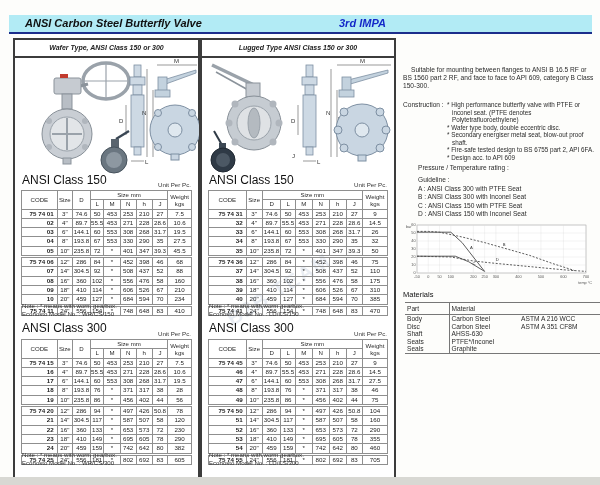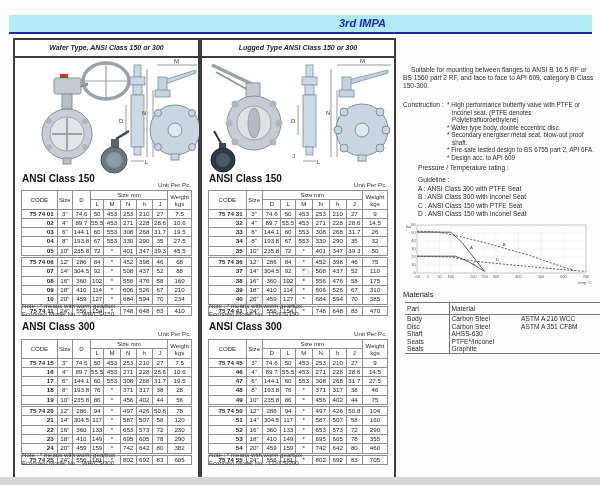--- a/index.html
+++ b/index.html
@@ -9,21 +9,21 @@
   #hdr{position:absolute;left:9px;top:15px;width:583px;height:17px;background:#b2ebf5;
        border-bottom:2px solid #1c2e8c;}
   #hdr .ttl{position:absolute;left:16px;top:2px;font-size:11px;font-weight:bold;font-style:italic;color:#111;}
   #hdr .ed{position:absolute;left:330px;top:2px;font-size:11px;font-weight:bold;font-style:italic;color:#1428c8;}
   
   .panel{position:absolute;top:38px;height:441px;background:#fff;border:2px solid #3c3c3c;box-sizing:border-box;}
   #pL{left:13px;width:187px;}
   #pR{left:200px;width:196px;}
   .ptitle{height:16px;line-height:16px;text-align:center;font-size:7px;font-weight:bold;font-style:italic;
           border-bottom:2px solid #3c3c3c;color:#222;}
-  .clsHead{position:absolute;left:7px;font-size:10px;font-weight:bold;color:#111;}
+  .clsHead{position:absolute;left:7px;font-size:12px;font-weight:normal;color:#111;}
   .unit{position:absolute;right:7px;font-size:6.2px;color:#333;}
   .tblWrap{position:absolute;left:6px;right:6px;}
   table.spec{border-collapse:collapse;width:100%;font-size:6.2px;color:#1d1d1d;border:1px solid #5c5c5c;table-layout:fixed;}
   .spec th,.spec td{border:0.5px solid #8f8f8f;padding:0;text-align:center;height:8.3px;line-height:8.3px;
                     font-weight:normal;overflow:hidden;white-space:nowrap;}
   .spec thead th{font-size:6.1px;color:#2a2a2a;}
   .spec td.code{font-weight:bold;text-align:right;padding-right:3px;}
   .spec tr.blk td{border-top:3px double #8f8f8f;}
   .spec th.wt{line-height:7px;}
   .note{position:absolute;left:7px;font-size:6.1px;line-height:7.5px;color:#2c2c2c;}
@@ -50,20 +50,21 @@
   #botStrip{position:absolute;left:0;top:477px;width:600px;height:8px;background:#d8d8d3;}
   svg text{font-family:"Liberation Sans",sans-serif;}
   .dim{font-size:6px;fill:#333;}
 </style>
 </head>
 <body>
 
 <div id="page">
 
   <div id="hdr">
+    <span class="ttl">ANSI Carbon Steel Butterfly Valve</span>
     <span class="ed">3rd IMPA</span>
   </div>
 
   <div id="pL" class="panel">
     <div class="ptitle">Wafer Type, ANSI Class 150 or 300</div>
 
     <svg width="183" height="118" viewBox="0 0 183 118" style="position:absolute;left:1px;top:17px">
 
       <g>
         <ellipse cx="90" cy="24" rx="23" ry="18" fill="none" stroke="#9aa2aa" stroke-width="3.5"></ellipse>

